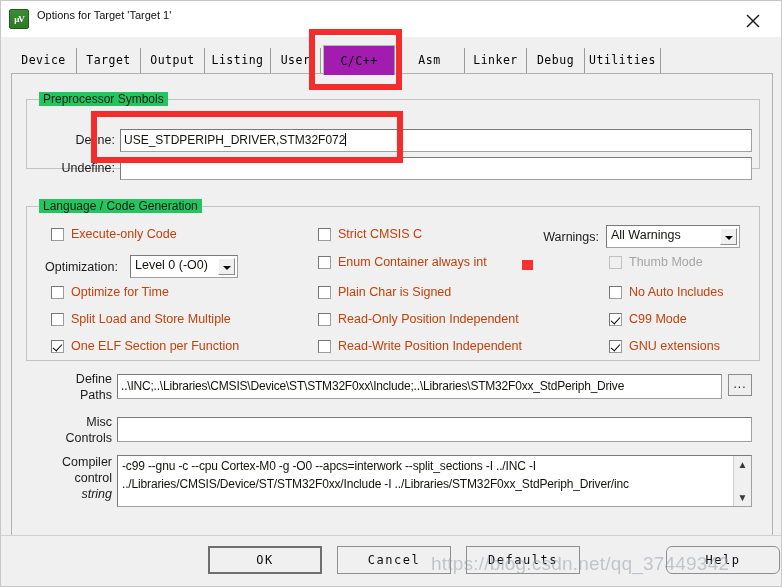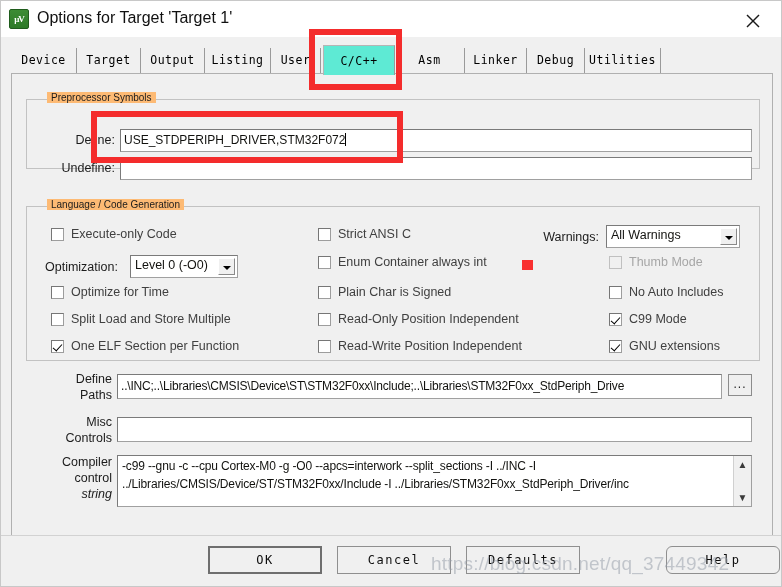--- a/index.html
+++ b/index.html
@@ -47,21 +47,21 @@
     font-size: 9px;
     font-weight: bold;
     line-height: 18px;
     text-align: center;
     letter-spacing: -1px;
     font-family: "Liberation Serif", serif;
   }
   #title-text {
     position: absolute;
     left: 36px; top: 8px;
-    font-size: 16px;
+    font-size: 11px;
     color: #101010;
     font-family: "Liberation Sans", sans-serif;
     white-space: nowrap;
   }
   #close-button {
     position: absolute;
     right: 6px; top: 4px;
     width: 44px; height: 30px;
     cursor: pointer;
   }
@@ -86,21 +86,21 @@
     line-height: 25px;
     text-align: center;
     color: #000;
     cursor: pointer;
     white-space: nowrap;
   }
   .tab.active {
     top: 0px;
     height: 30px;
     line-height: 30px;
-    background: #5eead4;
+    background: #a21caf;
     border-top: 1px solid #b5b5b5;
     border-left: 1px solid #b5b5b5;
     border-right: 1px solid #9a9a9a;
     z-index: 3;
   }
   #tab-underline {
     position: absolute;
     left: 0; top: 28px;
     width: 762px;
     border-top: 1px solid #b0b0b0;
@@ -118,24 +118,24 @@
   }
 
   
   .groupbox {
     position: absolute;
     border: 1px solid #c2c2c2;
     box-sizing: border-box;
   }
   .group-legend {
     position: absolute;
-    top: -8px; left: 20px;
+    top: -8px; left: 12px;
     padding: 0 4px;
-    background: #fdba74;
-    font-size: 10px;
+    background: #22c55e;
+    font-size: 12px;
     color: #1b1b1b;
     white-space: nowrap;
   }
 
   
   .fld-label {
     position: absolute;
     font-size: 12.5px;
     color: #1b1b1b;
     text-align: right;
@@ -192,21 +192,21 @@
     transform: rotate(42deg);
   }
   .cbox.disabled {
     background: #f0f0f0;
     border-color: #c0c0c0;
   }
   .cblabel {
     position: absolute;
     left: 20px; top: 0px;
     font-size: 12.5px;
-    color: #404040;
+    color: #c2410c;
     white-space: nowrap;
   }
   .cblabel.disabled { color: #a6a6a6; }
 
   
   .combo {
     position: absolute;
     background: #ffffff;
     border: 1px solid #a0a0a0;
     border-top-color: #7a7a7a;
@@ -412,21 +412,21 @@
       <span class="cbox"></span>
       <span class="cblabel">Split Load and Store Multiple</span>
     </div>
     <div class="cbrow" style="left:39px;top:265px;">
       <span class="cbox checked"></span>
       <span class="cblabel">One ELF Section per Function</span>
     </div>
 
     <div class="cbrow" style="left:306px;top:153px;">
       <span class="cbox"></span>
-      <span class="cblabel">Strict ANSI C</span>
+      <span class="cblabel">Strict CMSIS C</span>
     </div>
     <div class="cbrow" style="left:306px;top:181px;">
       <span class="cbox"></span>
       <span class="cblabel">Enum Container always int</span>
     </div>
     <div class="cbrow" style="left:306px;top:211px;">
       <span class="cbox"></span>
       <span class="cblabel">Plain Char is Signed</span>
     </div>
     <div class="cbrow" style="left:306px;top:238px;">

